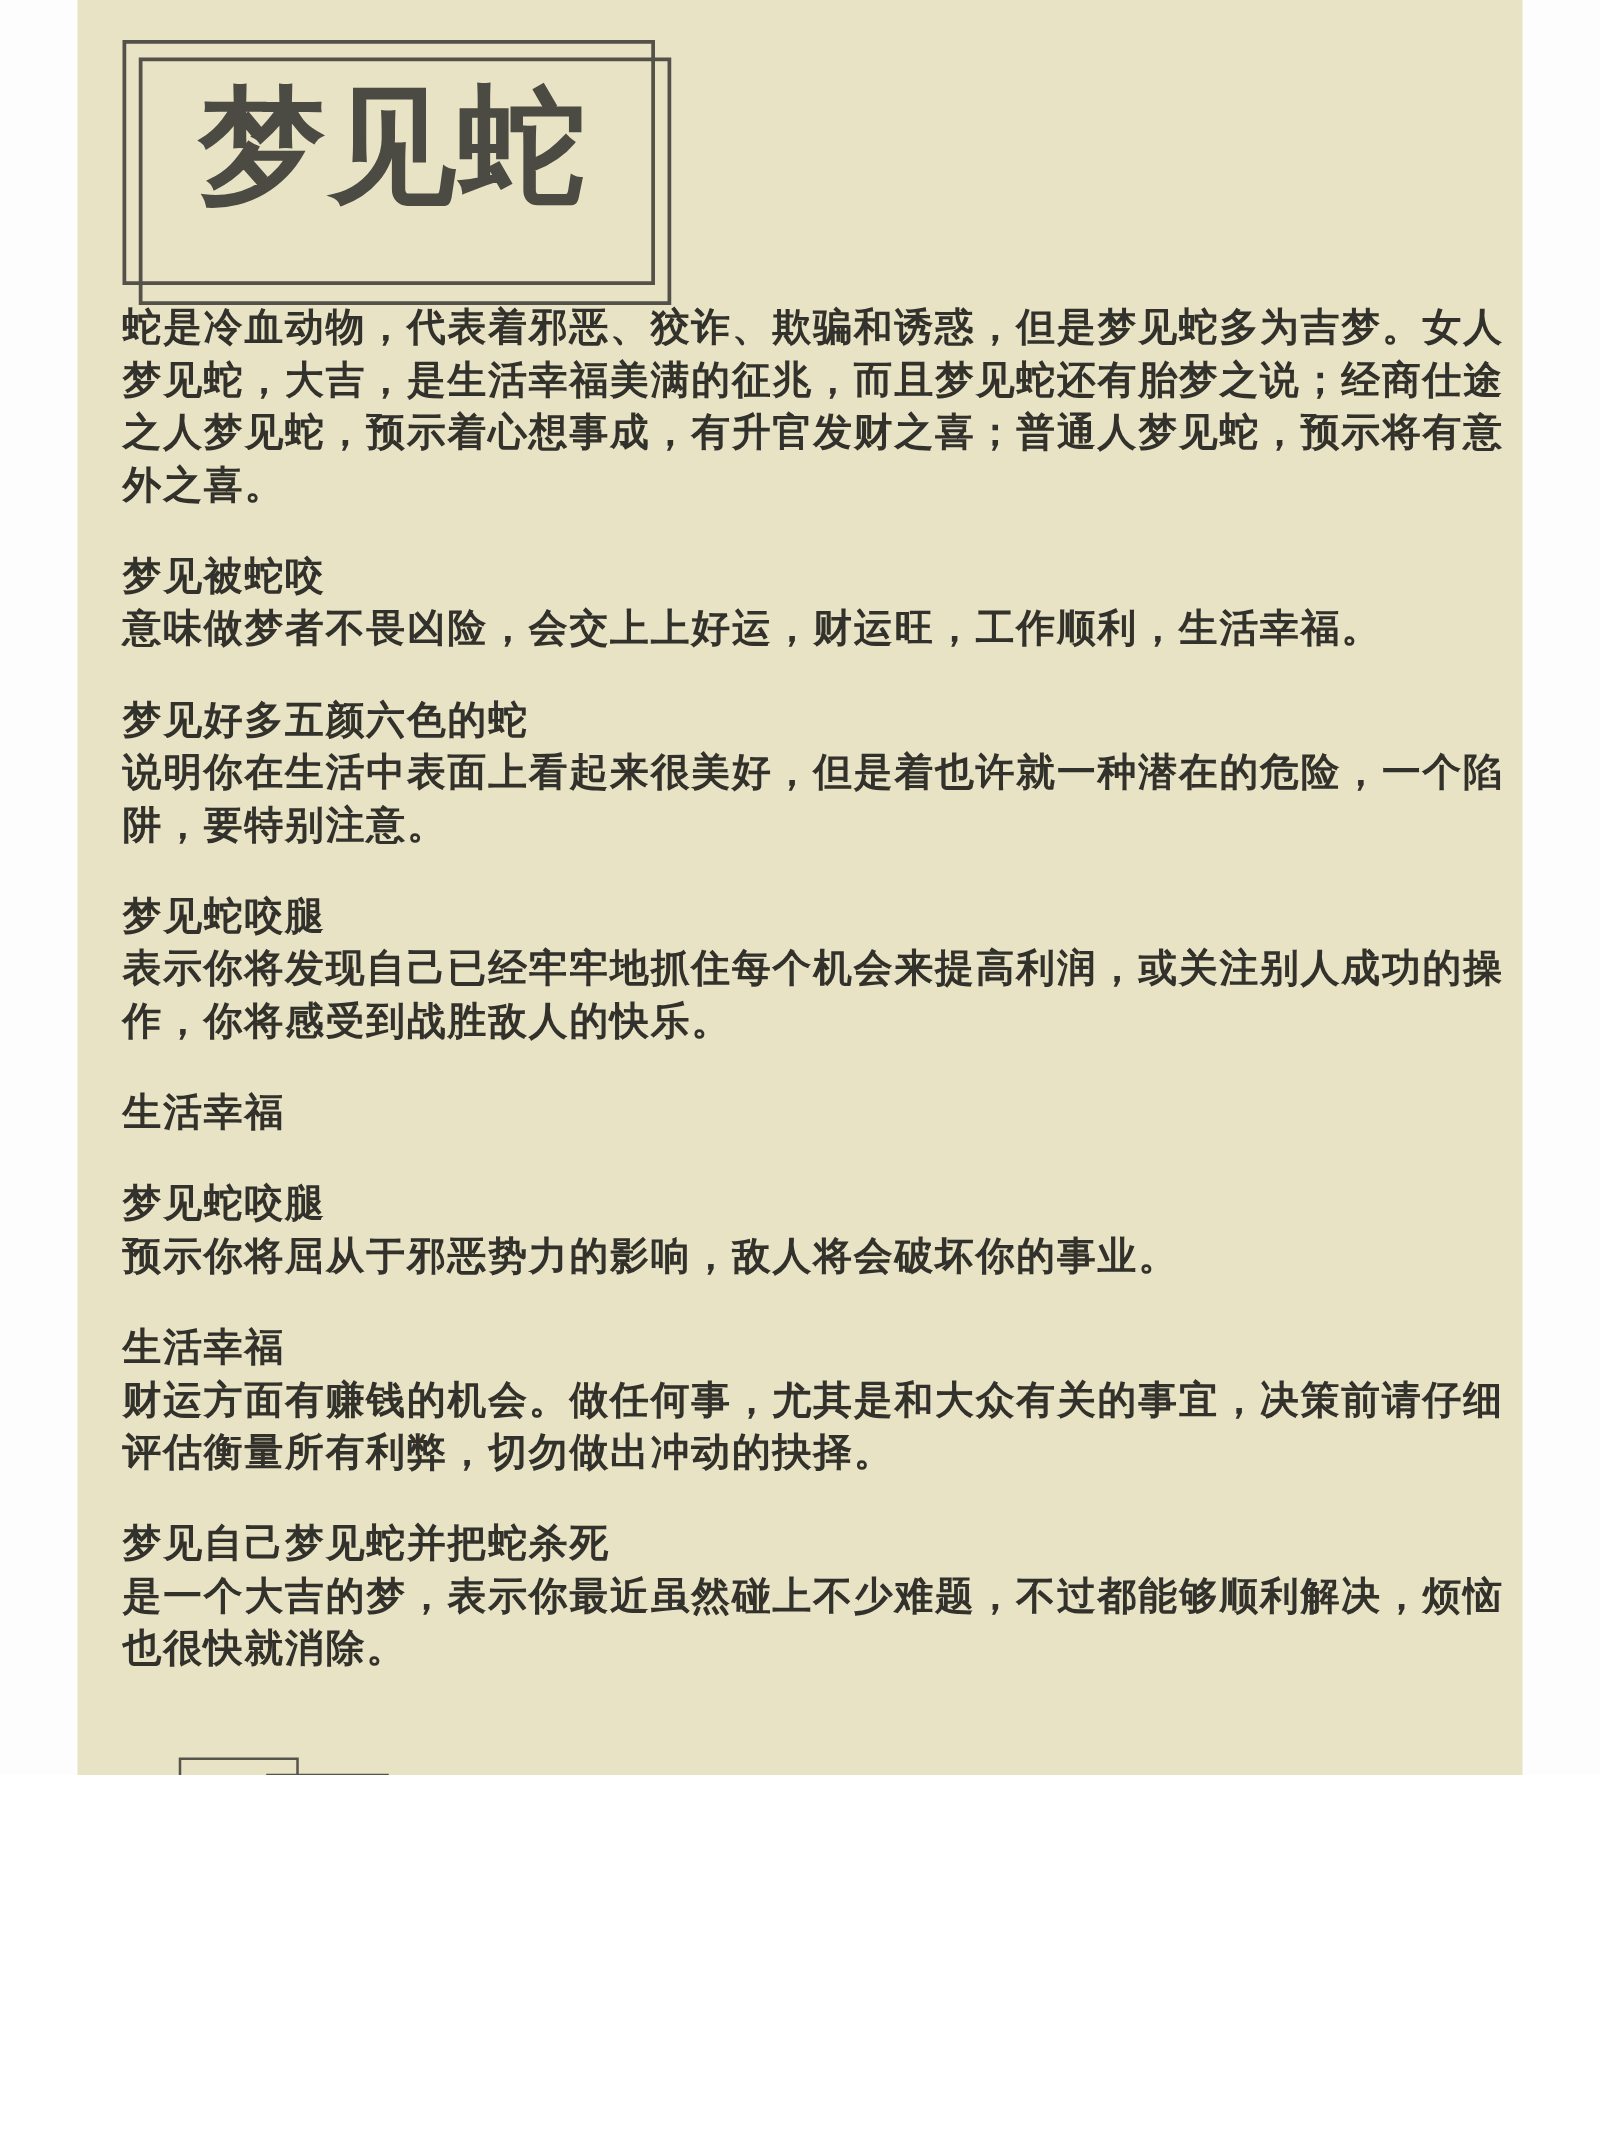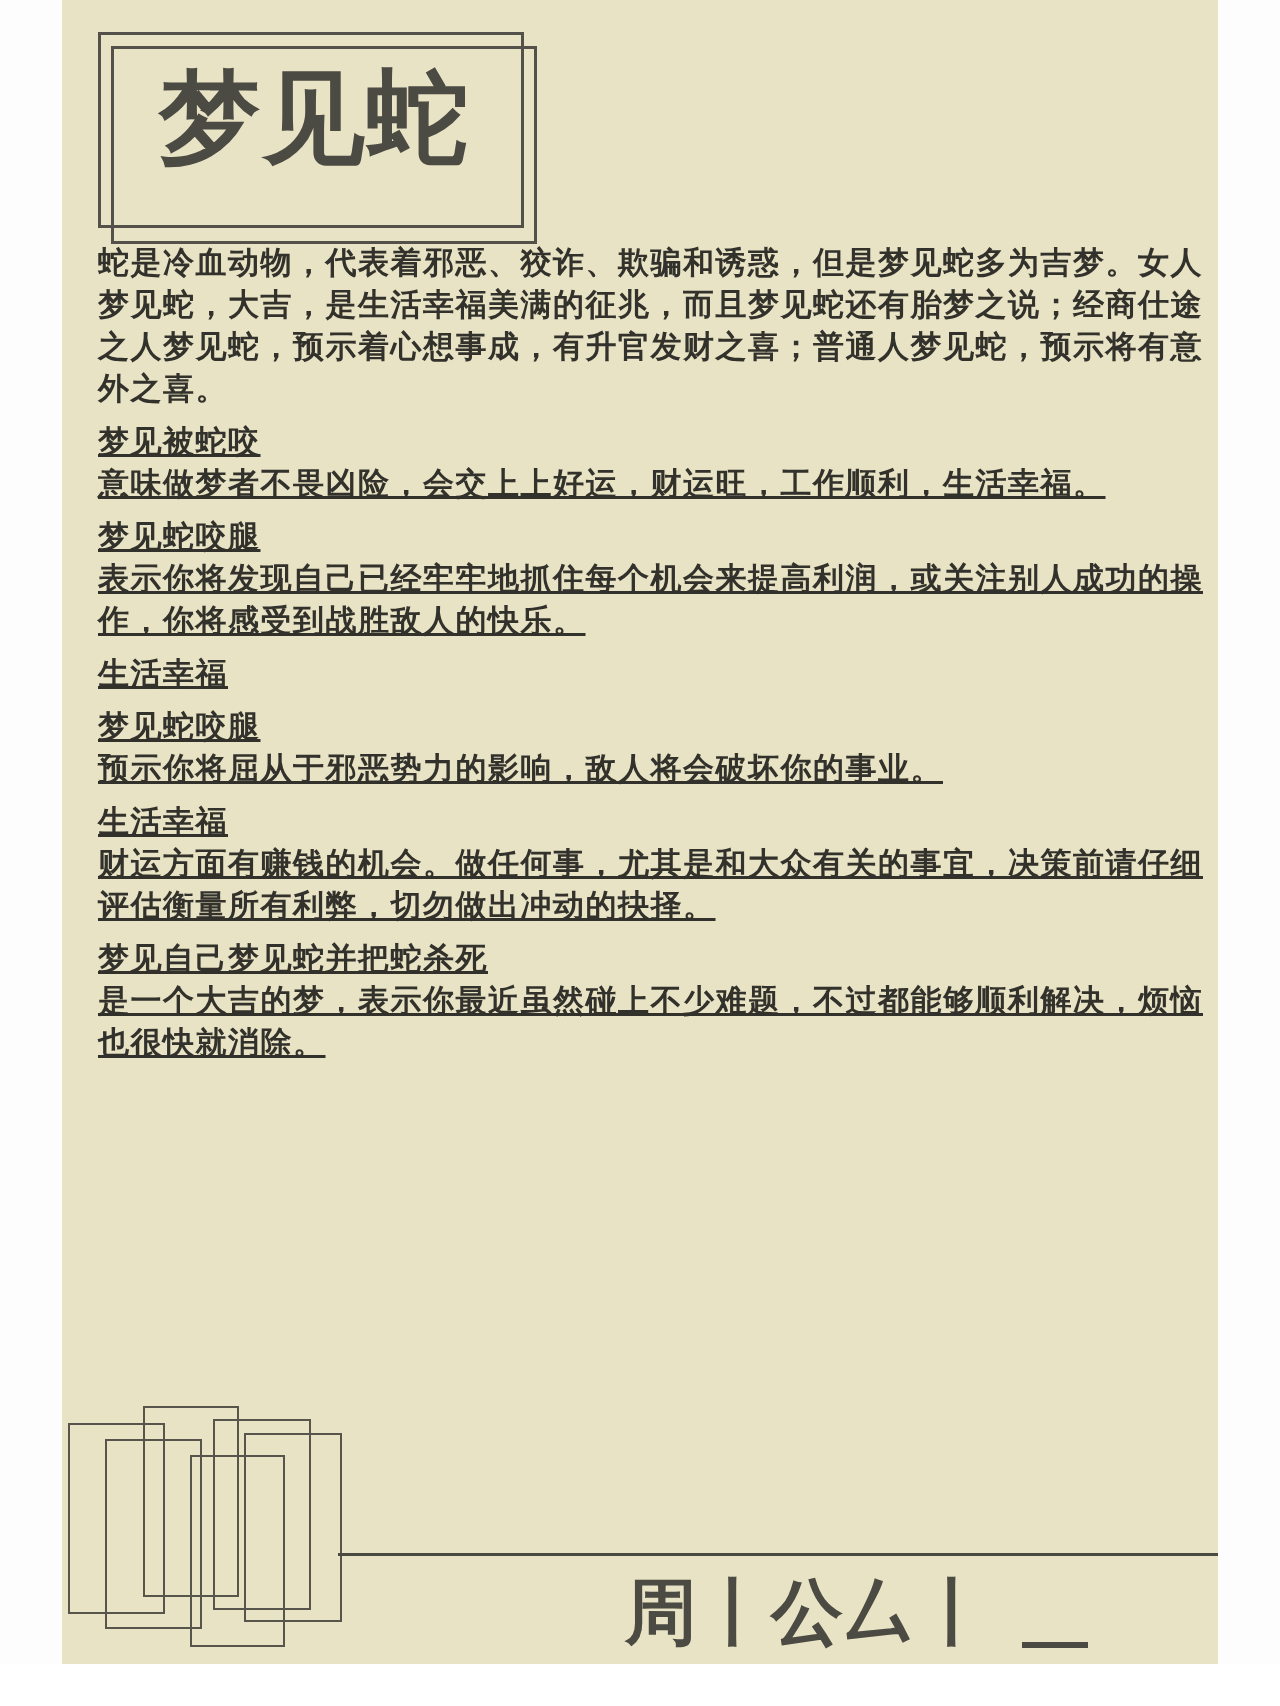--- a/index.html
+++ b/index.html
@@ -1,31 +1,31 @@
 <!DOCTYPE html>
 <html style="--paper: #e8e3c4; --margin: #fdfdfd; --text: #32312b; --title: #4b4a43; --frame: #53514a; --deco: #56544b; --line: #4b4a42; --band: #8d8c87;"><head>
 <meta charset="utf-8">
 <style>
   :root{
     --paper:#e8e3c4; --margin:#fdfdfd; --text:#32312b; --title:#4b4a43;
     --frame:#53514a; --deco:#56544b; --line:#4b4a42; --band:#8d8c87;
   }
   html,body{margin:0;padding:0;}
   body{font-family:"DejaVu Sans",sans-serif;background:#fff;}
-  .canvas{position:relative;width:1280px;height:1664px;background:var(--margin);overflow:hidden;}
+  .canvas{position:relative;width:1280px;height:1420px;background:var(--margin);overflow:hidden;}
   .paper{position:absolute;left:62px;top:0;width:1156px;height:1699px;background:var(--paper);}
   .title-frame{position:absolute;border:3px solid var(--frame);background:transparent;}
   .title-frame.outer{left:98px;top:32px;width:420px;height:190px;}
   .title-frame.inner{left:111px;top:46px;width:420px;height:192px;}
   .title{position:absolute;left:98px;top:58px;width:433px;margin:0;text-align:center;
          font-size:102px;font-weight:bold;color:var(--title);letter-spacing:2px;line-height:120px;}
   .content{position:absolute;left:98px;top:241px;width:1110px;color:var(--text);
            font-size:31px;font-weight:bold;line-height:42px;letter-spacing:1.5px;}
   .content p,.content h2{margin:0;padding:0;font-size:31px;line-height:42px;font-weight:bold;}
-  .entry{margin-top:11px;text-decoration:underline;}
+  .entry{margin-top:31px;}
   .deco{position:absolute;border:2px solid var(--deco);background:transparent;}
   .deco.r1{left:68px;top:1423px;width:93px;height:187px;}
   .deco.r2{left:105px;top:1439px;width:93px;height:186px;}
   .deco.r3{left:143px;top:1406px;width:92px;height:187px;}
   .deco.r4{left:190px;top:1455px;width:91px;height:188px;}
   .deco.r5{left:213px;top:1419px;width:94px;height:187px;}
   .deco.r6{left:244px;top:1433px;width:94px;height:185px;}
   .hline{position:absolute;left:338px;top:1553px;width:880px;height:3px;background:var(--line);}
   .logo{position:absolute;left:625px;top:1570px;margin:0;font-size:72px;font-weight:bold;
         color:var(--title);letter-spacing:1px;line-height:84px;white-space:nowrap;}
@@ -41,20 +41,24 @@
   <div class="title-frame outer"></div>
   <div class="title-frame inner"></div>
   <h1 class="title">梦见蛇</h1>
 
   <div class="content">
     <p class="intro">蛇是冷血动物，代表着邪恶、狡诈、欺骗和诱惑，但是梦见蛇多为吉梦。女人梦见蛇，大吉，是生活幸福美满的征兆，而且梦见蛇还有胎梦之说；经商仕途之人梦见蛇，预示着心想事成，有升官发财之喜；普通人梦见蛇，预示将有意外之喜。</p>
 
     <section class="entry">
       <h2>梦见被蛇咬</h2>
       <p>意味做梦者不畏凶险，会交上上好运，财运旺，工作顺利，生活幸福。</p>
+    </section>
+    <section class="entry">
+      <h2>梦见好多五颜六色的蛇</h2>
+      <p>说明你在生活中表面上看起来很美好，但是着也许就一种潜在的危险，一个陷阱，要特别注意。</p>
     </section>
     <section class="entry">
       <h2>梦见蛇咬腿</h2>
       <p>表示你将发现自己已经牢牢地抓住每个机会来提高利润，或关注别人成功的操作，你将感受到战胜敌人的快乐。</p>
     </section>
     <section class="entry">
       <h2>生活幸福</h2>
     </section>
     <section class="entry">
       <h2>梦见蛇咬腿</h2>

